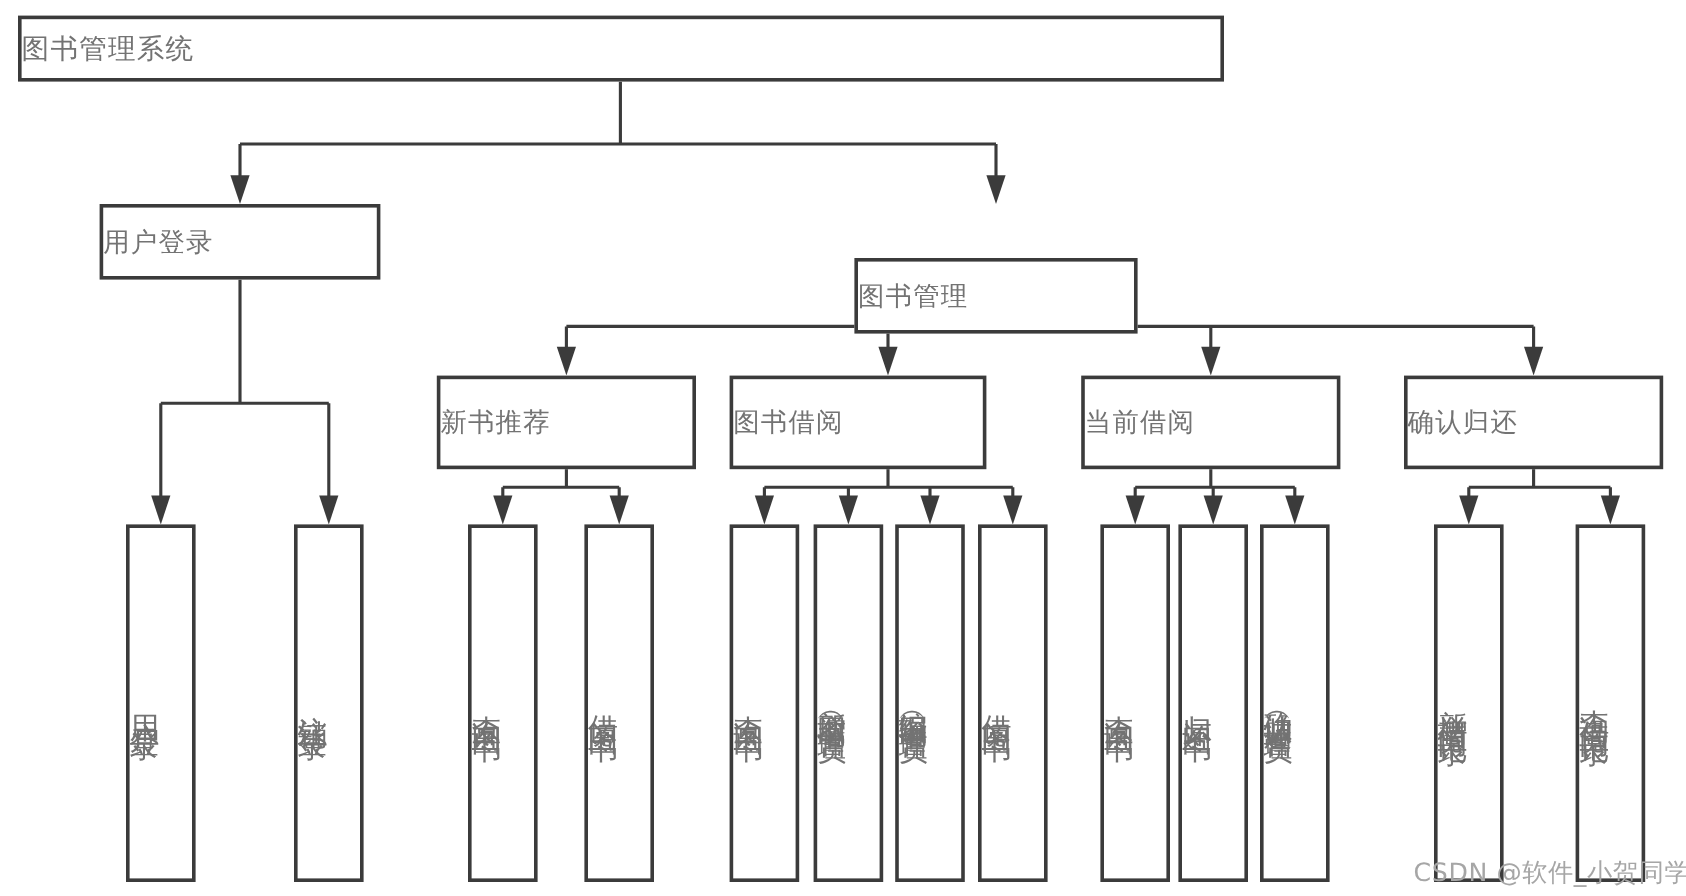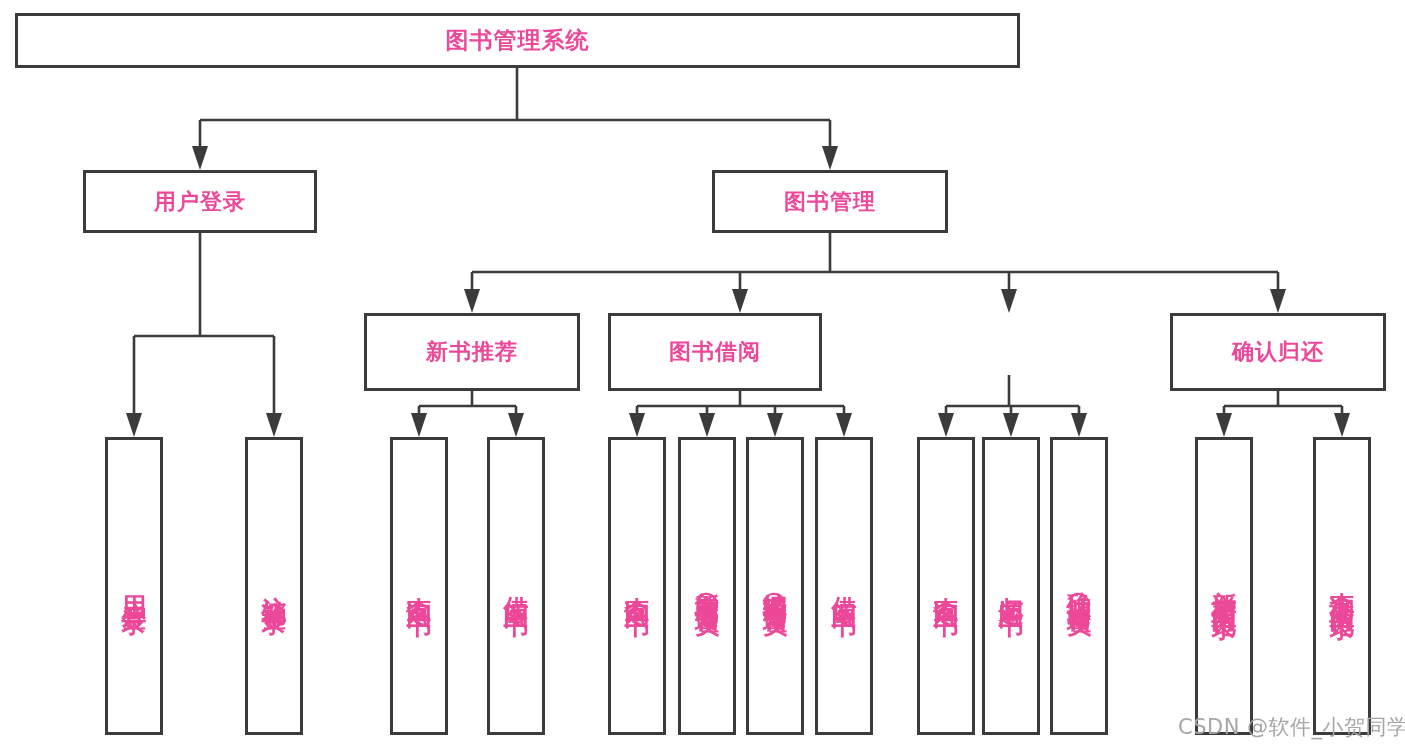--- a/index.html
+++ b/index.html
@@ -18,26 +18,25 @@
     width: 1405px; height: 747px;
     pointer-events: none;
   }
   .node {
     position: absolute;
     box-sizing: border-box;
     background: #ffffff;
     border: 3px solid #3b3b3b;
     display: flex;
     align-items: center;
-    justify-content: center;
+    justify-content: flex-start;
     text-align: center;
     letter-spacing: 1px;
     font-size: 22px;
-    color: #ec4899;
-    font-weight: bold;
+    color: #737373;
   }
   .node-root { left: 15px; top: 13px; width: 1005px; height: 55px; font-size: 23px; }
   .node-l2 { top: 170px; height: 63px; }
   .node-l3 { top: 313px; height: 78px; }
   .leaf { top: 437px; width: 58px; height: 298px; }
   .vtext {
     writing-mode: vertical-rl;
     text-orientation: mixed;
     font-size: 25px;
     letter-spacing: 5px;
@@ -91,29 +90,32 @@
     </g>
   </svg>
 
   <div class="node node-root">
     <span>图书管理系统</span>
   </div>
 
   <div class="node node-l2" style="left:83px; width:234px;">
     <span>用户登录</span>
   </div>
-  <div class="node node-l2" style="left:712px; width:236px;">
+  <div class="node node-l2" style="left:712px; width:236px;margin-top:45px;">
     <span>图书管理</span>
   </div>
 
   <div class="node node-l3" style="left:364px; width:216px;">
     <span>新书推荐</span>
   </div>
   <div class="node node-l3" style="left:608px; width:214px;">
     <span>图书借阅</span>
+  </div>
+  <div class="node node-l3" style="left:901px; width:216px;">
+    <span>当前借阅</span>
   </div>
   <div class="node node-l3" style="left:1170px; width:216px;">
     <span>确认归还</span>
   </div>
 
   <div class="node leaf" style="left:105px;">
     <span class="vtext">用户登录</span>
   </div>
   <div class="node leaf" style="left:245px;">
     <span class="vtext">注销登录</span>

